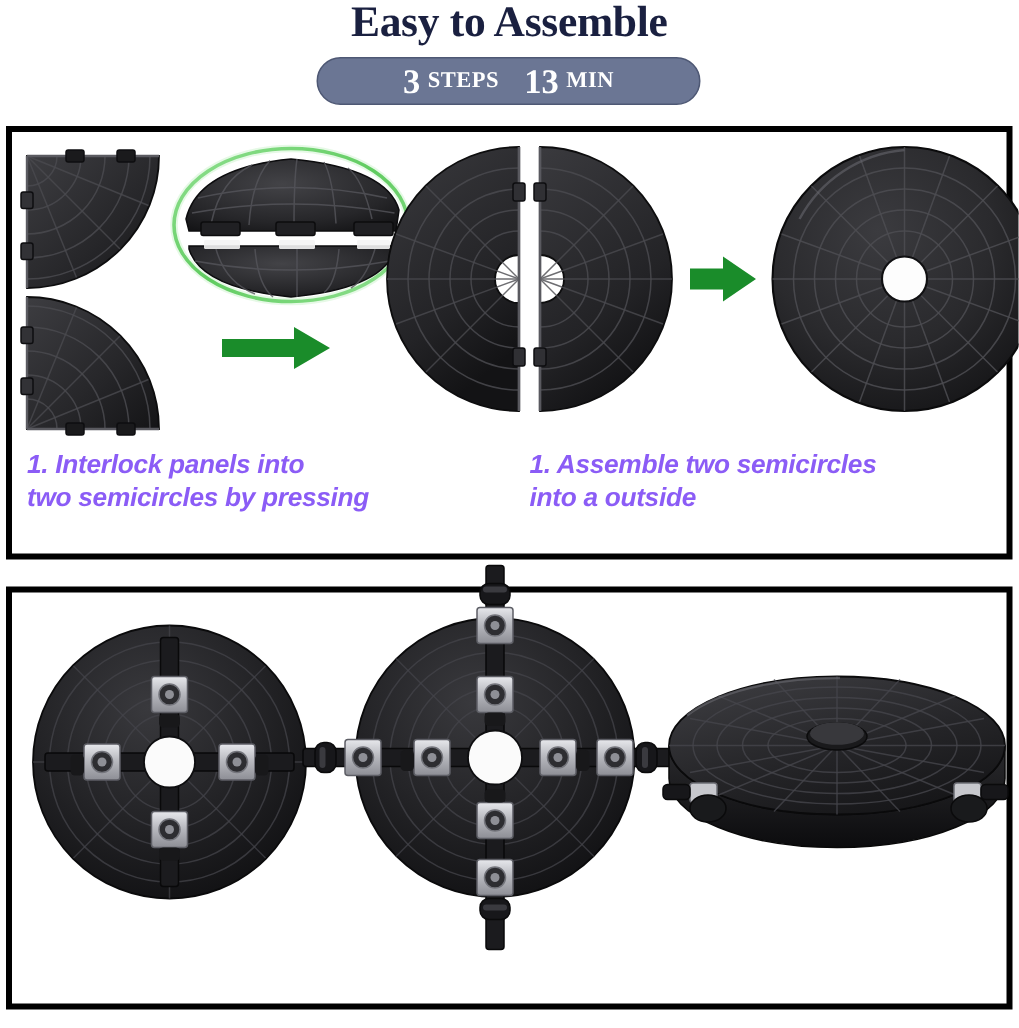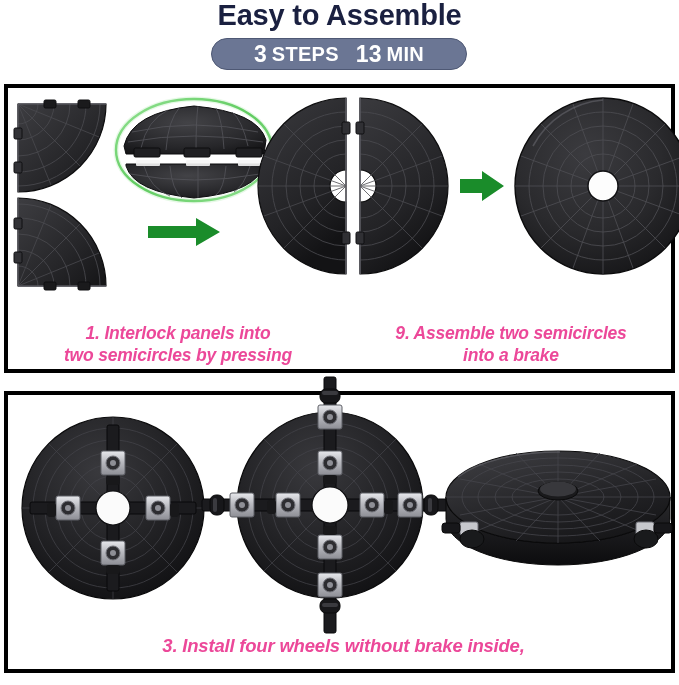--- a/index.html
+++ b/index.html
@@ -2,50 +2,49 @@
 <html><head>
 <meta charset="utf-8">
 <style>
   html,body{margin:0;padding:0;background:#fff;}
   body{
     width:679px;height:685px;position:relative;overflow:hidden;
     font-family:"Liberation Sans","DejaVu Sans",sans-serif;
     -webkit-font-smoothing:antialiased;
   }
   
-  #header{position:absolute;left:0;top:0;width:679px;height:80px;}
+  #header{position:absolute;left:0;top:0;width:679px;height:80px;font-family:Liberation Serif, serif;}
   #page-title{
     position:absolute;left:0;top:-2px;width:679px;text-align:center;
     font-size:29px;font-weight:bold;letter-spacing:-.2px;color:#1a2040;
     line-height:34px;
   }
   #badge{
     position:absolute;left:211px;top:38px;width:256px;height:32px;
     box-sizing:border-box;border:1.5px solid #4e5874;border-radius:16px;
     background:#6b7694;display:flex;align-items:center;justify-content:center;
     color:#fff;
   }
   #badge .big{font-size:23px;font-weight:bold;line-height:23px;}
-  #badge .sml{font-size:20px;font-weight:bold;line-height:15px;letter-spacing:.3px;}
+  #badge .sml{font-size:15px;font-weight:bold;line-height:15px;letter-spacing:.3px;}
   #badge .gap{display:inline-block;width:17px;}
   #badge .sp{display:inline-block;width:5px;}
 
   
   .panel{position:absolute;box-sizing:border-box;border:4px solid #000;background:#fff;}
   #panel-step12{left:4px;top:84px;width:671px;height:289px;}
   #panel-step3 {left:4px;top:391px;width:671px;height:282px;}
 
   .stage{position:absolute;left:0;top:0;right:0;bottom:0;}
 
   
   .caption{
-    position:absolute;text-align:center;color:#ec4899;
+    position:absolute;text-align:left;color:#8b5cf6;
     font-size:17.5px;font-weight:bold;font-style:italic;line-height:22px;
     letter-spacing:-.2px;
-    margin-top:24px;
   }
   #cap1{left:10px;top:210px;width:320px;}
   #cap2{left:345px;top:210px;width:316px;}
   #cap3{left:10px;top:215px;width:651px;font-size:18.5px;line-height:24px;}
 
   
   .arrow{position:absolute;}
 
   
   svg{display:block;overflow:visible;}
@@ -269,22 +268,22 @@
           <path d="M18,48 A88,88 0 0,1 88,2" fill="none" stroke="#6b6b72" stroke-width="1.6" opacity=".55"></path>
         </g>
       </g>
     </svg>
 
     <div class="caption" id="cap1">
       <div>1. Interlock panels into</div>
       <div>two semicircles by pressing</div>
     </div>
     <div class="caption" id="cap2">
-      <div>9. Assemble two semicircles</div>
-      <div>into a brake</div>
+      <div>1. Assemble two semicircles</div>
+      <div>into a outside</div>
     </div>
   </div>
 </div>
 
 <div class="panel" id="panel-step3">
   <div class="stage">
 
     <svg width="663" height="215" viewBox="0 0 663 215">
       <defs>
         <radialGradient id="plate3" cx="42%" cy="30%" r="80%">
@@ -474,16 +473,15 @@
           <g>
             <rect x="196" y="99" width="18" height="13" rx="2" fill="#c7c8cd" stroke="#6e6f76"></rect>
             <ellipse cx="206" cy="116" rx="12" ry="9" fill="#191a1c" stroke="#0a0a0b"></ellipse>
             <rect x="214" y="100" width="18" height="10" rx="3" fill="#17171a" stroke="#0a0a0b"></rect>
           </g>
         </g>
       </g>
     </svg>
 
     <div class="caption" id="cap3">
-      <div>3. Install four wheels without brake inside,</div>
     </div>
   </div>
 </div>
 
 </body></html>

